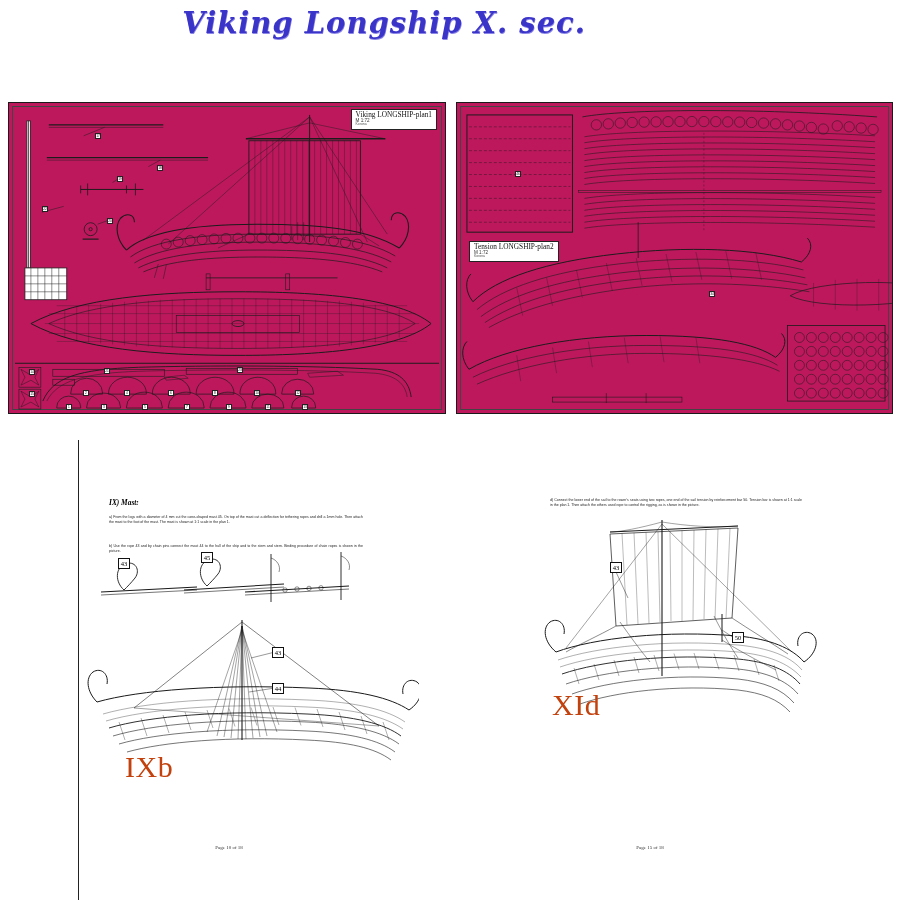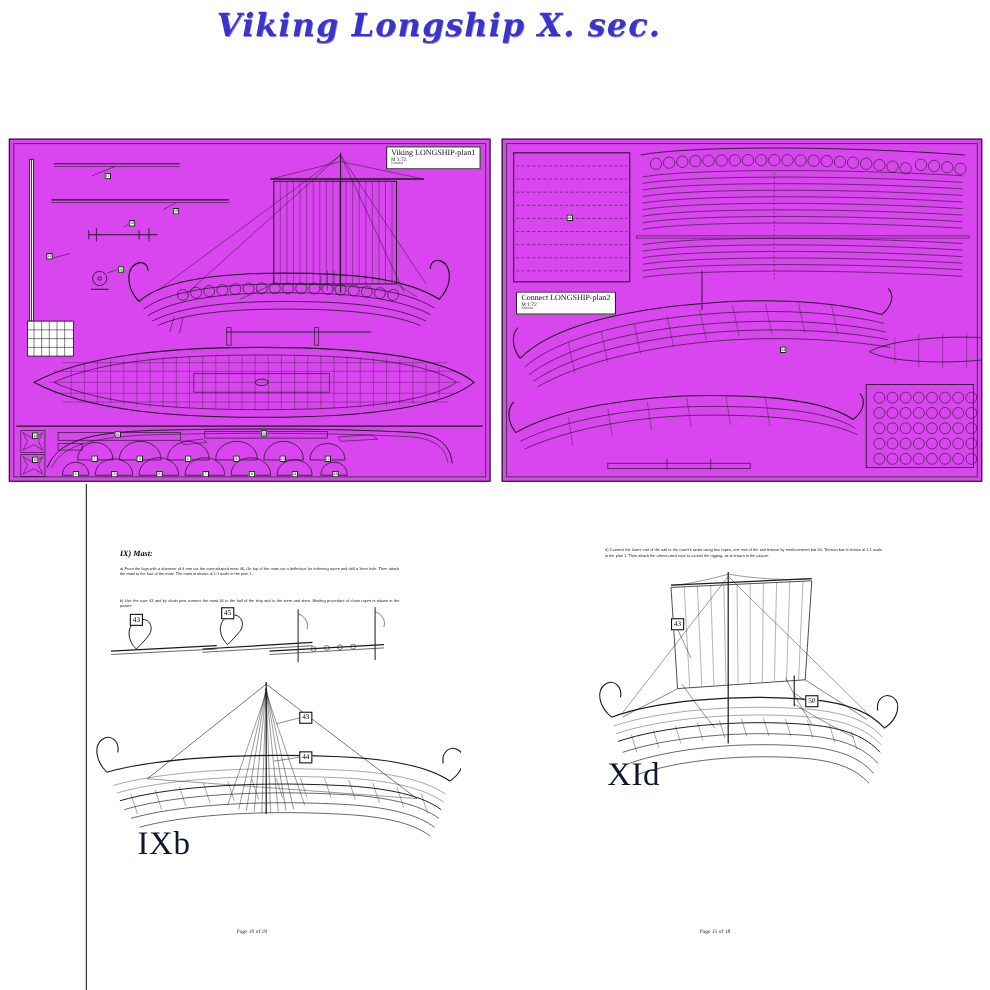--- a/index.html
+++ b/index.html
@@ -10,25 +10,24 @@
   }
   
   #title{
     position:absolute;left:0;top:6px;width:768px;text-align:center;
     font-family:"DejaVu Serif", serif;
     font-style:italic;font-weight:bold;
     font-size:29px;letter-spacing:1px;
     color:#3b34c9;
     text-shadow:0.5px 0.5px 0 #8c86e8;
     white-space:nowrap;
-    margin-left:15px;
   }
   
   #plans{position:absolute;left:0;top:100px;width:900px;height:320px;}
-  .sheet{position:absolute;background:#d946ef;border:1.6px solid #1a1a1a;box-sizing:border-box;margin-top:24px;}
+  .sheet{position:absolute;background:#be185d;border:1.6px solid #1a1a1a;box-sizing:border-box;}
   .sheet .inner{position:absolute;left:3px;top:3px;right:3px;bottom:3px;border:0.8px solid #444;box-sizing:border-box;}
   #sheet1{left:8px;top:2px;width:438px;height:312px;}
   #sheet2{left:456px;top:2px;width:437px;height:312px;}
   .titleblock{
     position:absolute;border:0.8px solid #222;background:#fff;
     padding:1px 4px 2px 4px;line-height:1.05;
   }
   .tb-name{font-size:7.3px;color:#111;white-space:nowrap;font-family:"Liberation Serif",serif;}
   .tb-scale{font-size:4.6px;color:#333;white-space:nowrap;}
   .tb-sub{font-size:3.4px;color:#555;white-space:nowrap;}
@@ -42,21 +41,21 @@
   .sec-title{
     position:absolute;font-family:"Liberation Serif",serif;
     font-style:italic;font-weight:bold;font-size:7.4px;color:#000;
   }
   .body-text{
     position:absolute;font-size:3.55px;line-height:1.52;color:#1b1b1b;
     text-align:justify;font-family:"Liberation Sans",sans-serif;
   }
   .figlabel{
     position:absolute;font-family:"Liberation Serif",serif;
-    font-size:30px;color:#0f172a;letter-spacing:0.5px;
+    font-size:30px;color:#c2410c;letter-spacing:0.5px;
   }
   .footer{
     position:absolute;font-family:"Liberation Serif",serif;
     font-size:5px;color:#333;width:200px;text-align:center;
   }
   .callout{
     position:absolute;border:0.9px solid #111;background:#fff;
     font-size:6.6px;line-height:10px;height:11px;min-width:12px;
     text-align:center;color:#000;font-family:"Liberation Serif",serif;
     padding:0 1px;box-sizing:border-box;
@@ -464,21 +463,21 @@
         </g>
         <path d="M12,268 C4,258 4,246 10,240" stroke-width="1"></path>
         <path d="M320,256 C330,248 332,238 326,232" stroke-width="1"></path>
         <rect x="96" y="296" width="130" height="5" stroke-width="0.6"></rect>
         <line x1="150" y1="292" x2="150" y2="302" stroke-width="0.6"></line>
         <line x1="190" y1="292" x2="190" y2="302" stroke-width="0.6"></line>
       </g>
     </svg>
 
     <div class="titleblock" style="left:12px;top:138px;">
-      <div class="tb-name">Connect LONGSHIP-plan2</div>
+      <div class="tb-name">Tension LONGSHIP-plan2</div>
       <div class="tb-scale">M 1:72</div>
       <div class="tb-sub">Korona</div>
     </div>
 
     <span class="pnum" style="left:58px;top:68px;">46</span>
     <span class="pnum" style="left:252px;top:188px;">34</span>
   </div>
 </div>
 
 <div id="pages">

